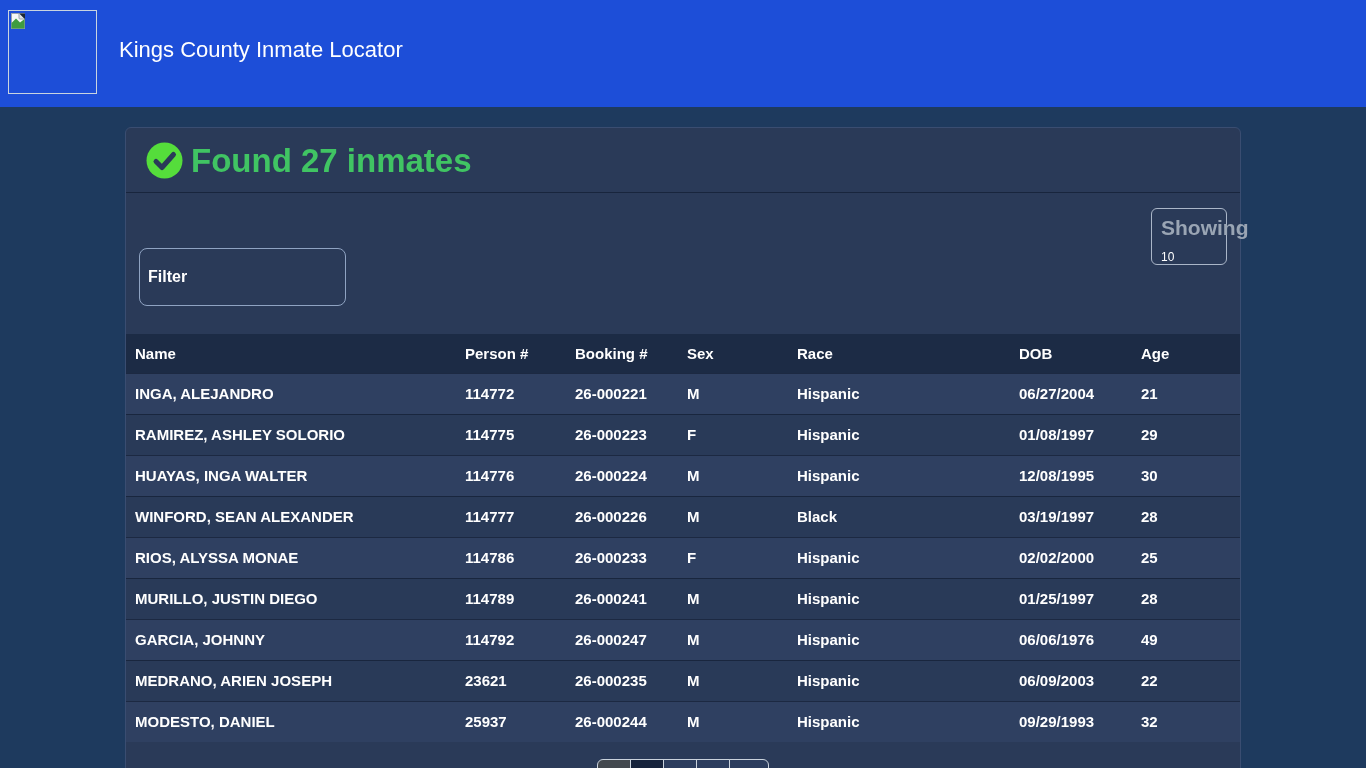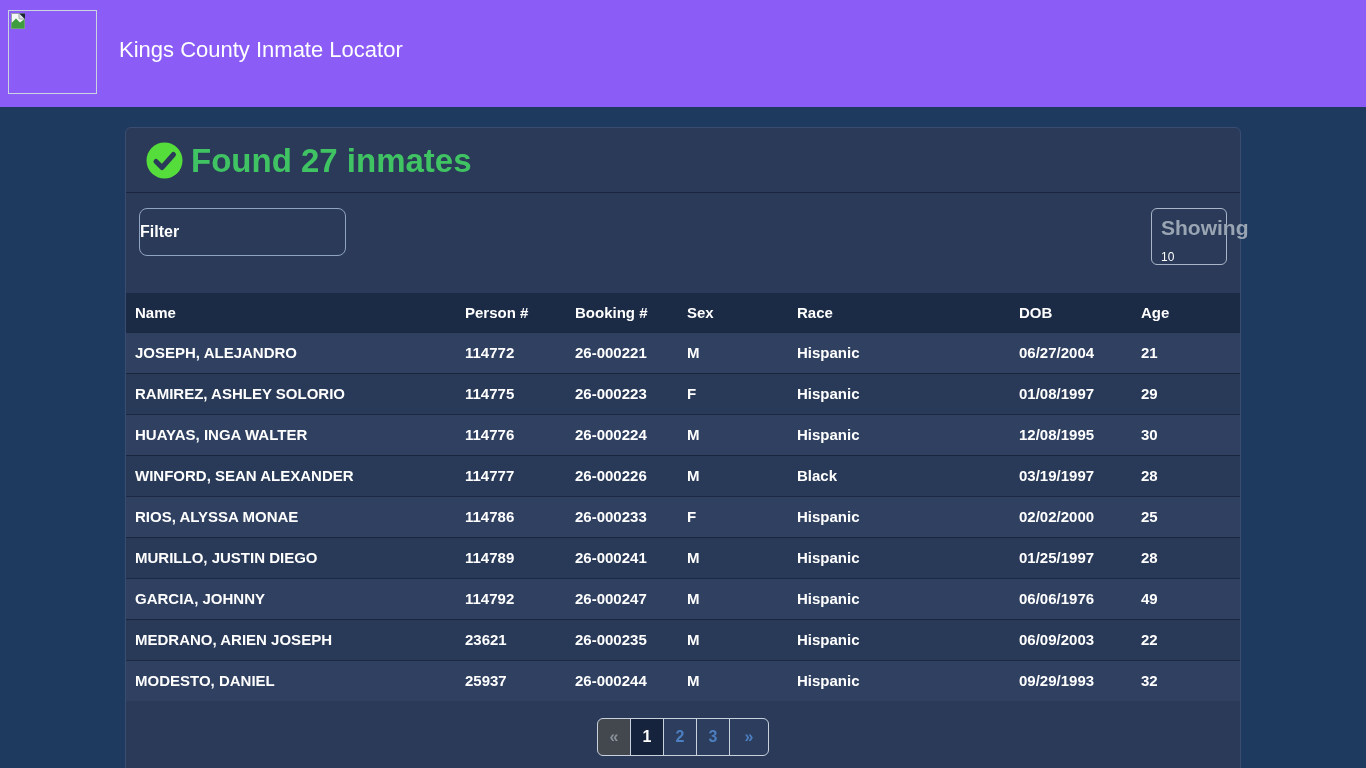--- a/index.html
+++ b/index.html
@@ -5,21 +5,21 @@
   * { box-sizing: border-box; margin: 0; padding: 0; }
   html, body { width: 1366px; height: 768px; overflow: hidden; }
   body {
     background: #1e3a5e;
     font-family: "Liberation Sans", sans-serif;
     color: #fff;
   }
   
   .navbar {
     height: 107px;
-    background: #8b5cf6;
+    background: #1d4ed8;
     display: flex;
     align-items: center;
   }
   .logo-box {
     width: 89px; height: 84px;
     border: 1px solid #c9d4e0;
     margin-left: 8px;
     margin-top: -4px;
     position: relative;
     flex: 0 0 auto;
@@ -64,28 +64,29 @@
     font-weight: 600;
   }
   
   .controls {
     display: flex;
     justify-content: space-between;
     align-items: flex-start;
     padding: 15px 13px 0 13px;
   }
   .filter-box {
-    width: 207px; height: 48px;
+    width: 207px; height: 58px;
     border: 1px solid #8fa3c2;
     border-radius: 8px;
     background: transparent;
     display: flex;
     align-items: center;
-    padding-left: 0;
+    padding-left: 8px;
     cursor: pointer;
+    margin-top: 40px;
   }
   .filter-box span { font-size: 16px; font-weight: bold; color: #ffffff; }
   .showing-box {
     width: 76px; height: 57px;
     border: 1px solid #aab6c8;
     border-radius: 6px;
     padding: 7px 0 0 9px;
     cursor: pointer;
   }
   .showing-label { font-size: 21px; font-weight: bold; color: #9aa5b4; display: block; }
@@ -198,21 +199,21 @@
         <th>Person #</th>
         <th>Booking #</th>
         <th>Sex</th>
         <th>Race</th>
         <th>DOB</th>
         <th>Age</th>
       </tr>
     </thead>
     <tbody>
       <tr>
-        <td>JOSEPH, ALEJANDRO</td>
+        <td>INGA, ALEJANDRO</td>
         <td>114772</td>
         <td>26-000221</td>
         <td>M</td>
         <td>Hispanic</td>
         <td>06/27/2004</td>
         <td>21</td>
       </tr>
       <tr>
         <td>RAMIREZ, ASHLEY SOLORIO</td>
         <td>114775</td>

